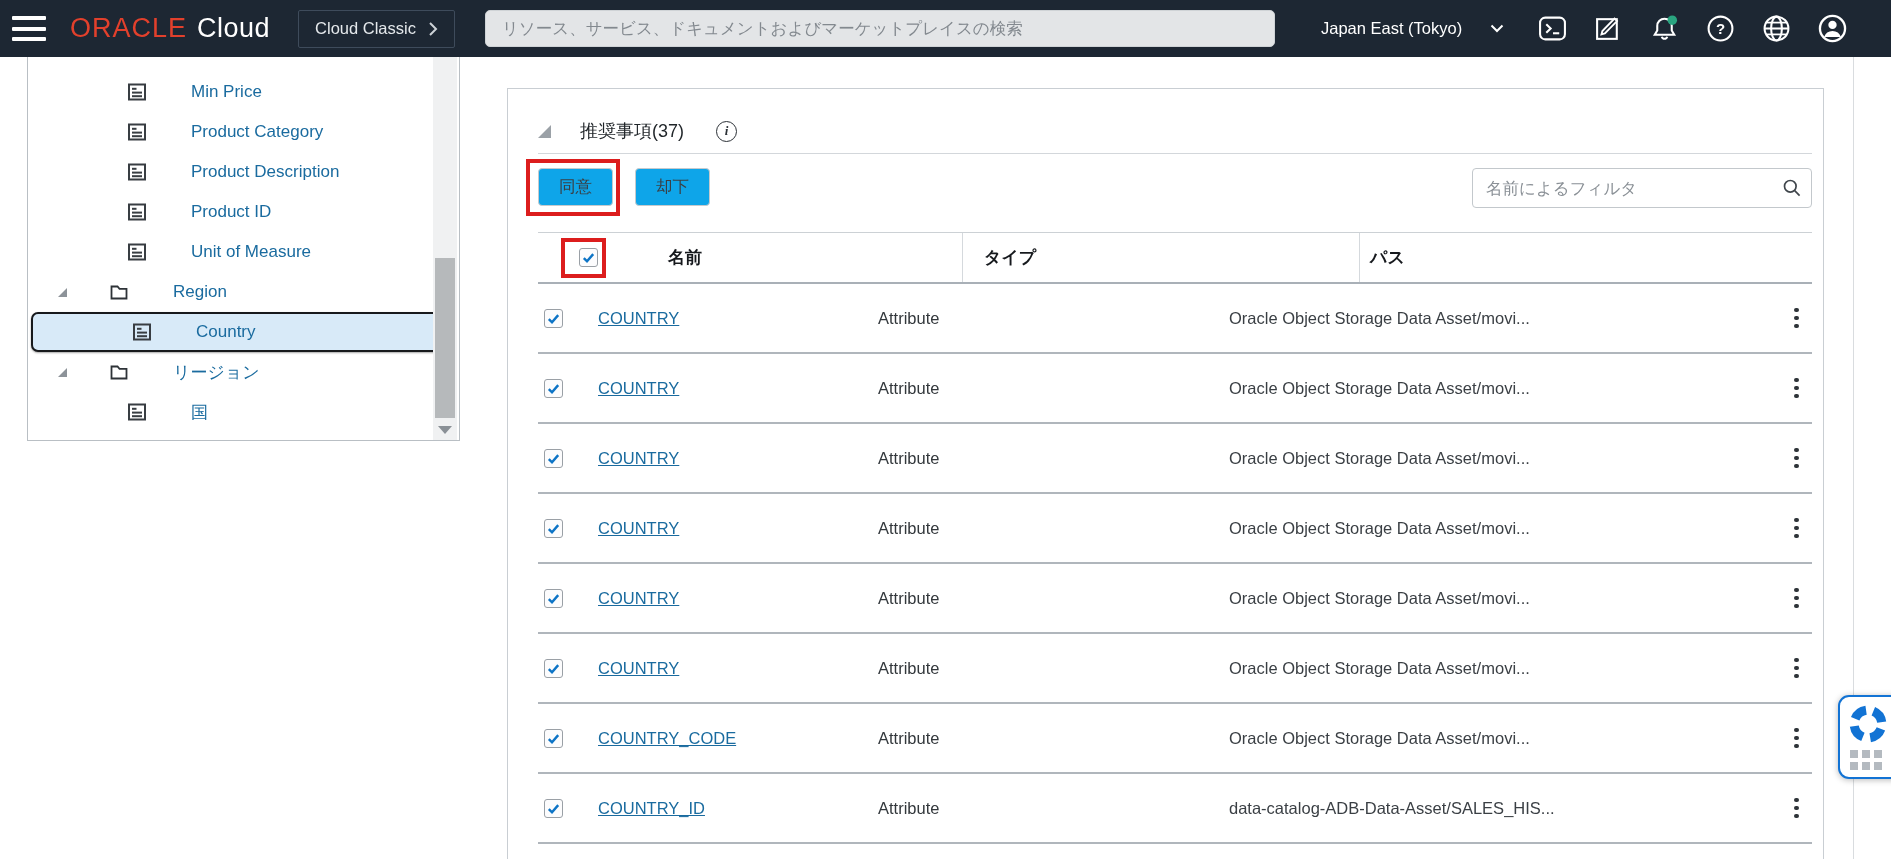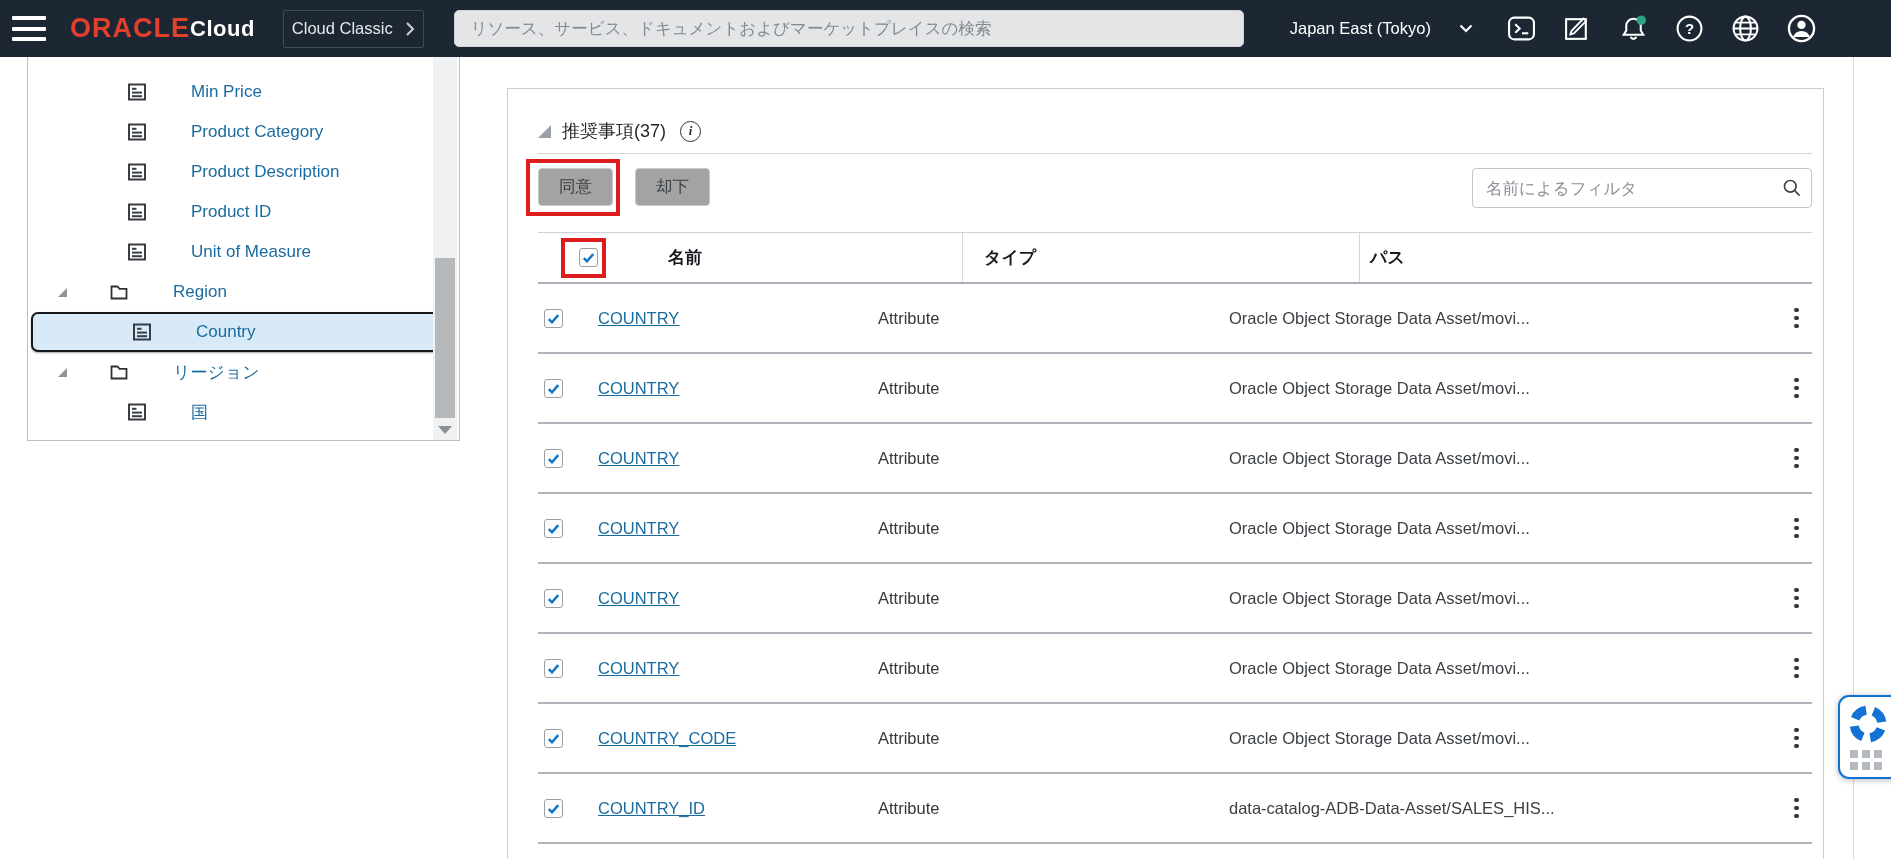--- a/index.html
+++ b/index.html
@@ -11,24 +11,24 @@
 
   
   .topbar {
     display: flex; align-items: center; height: 57px;
     background: #1d2733; padding-left: 12px;
   }
   .hamburger { width: 34px; height: 25px; display: flex; flex-direction: column;
     justify-content: space-between; margin-right: 24px; cursor: pointer; }
   .hamburger i { display: block; height: 4px; background: #fff; border-radius: 1px; }
   .brand { display: flex; align-items: center; margin-right: 28px; white-space: nowrap; }
-  .brand .oracle { color: #e2402c; font-size: 27px; font-weight: 700; letter-spacing: 1px; }
-  .brand .cloud { color: #fff; font-size: 22px; font-weight: 700; letter-spacing: .5px; }
+  .brand .oracle { color: #e2402c; font-size: 27px; font-weight: 400; letter-spacing: 1px; }
+  .brand .cloud { color: #fff; font-size: 27px; font-weight: 400; margin-left: 10px; letter-spacing: .5px; }
   .classic-btn { display: flex; align-items: center; gap: 12px; height: 38px;
-    border: 1px solid #3e4b5b; border-radius: 2px; padding: 0 8px; margin-right: 30px;
+    border: 1px solid #3e4b5b; border-radius: 2px; padding: 0 16px; margin-right: 30px;
     color: #e4e8eb; font-size: 16.5px; cursor: pointer; white-space: nowrap; background: transparent; }
   .global-search { flex: 1; min-width: 560px; max-width: 790px; height: 37px;
     background: #e3e5e7; border: 1px solid #cfd3d6; border-radius: 5px;
     padding: 0 16px; font-size: 16.5px; color: #333; margin-right: 40px;
     font-family: inherit; }
   .global-search::placeholder { color: #83898f; opacity: 1; }
   .region-btn { display: flex; align-items: center; gap: 28px; color: #fff;
     font-size: 16.5px; margin-right: 28px; cursor: pointer; white-space: nowrap; background: none; border: none; font-family: inherit; }
   .top-icons { display: flex; align-items: center; gap: 27px; }
   .tico { width: 29px; height: 29px; display: inline-flex; cursor: pointer; flex: none; }
@@ -53,34 +53,34 @@
     background: #b6b9bb; }
   .tree-scrollbar .down-arrow { position: absolute; left: 5px; bottom: 6px; width: 0; height: 0;
     border-left: 7px solid transparent; border-right: 7px solid transparent;
     border-top: 8px solid #8a9096; }
 
   
   .card {
     position: absolute; left: 507px; top: 88px; width: 1317px; height: 780px;
     background: #fff; border: 1px solid #c9ced3; border-bottom: none;
   }
-  .card-title-row { display: flex; align-items: center; gap: 11px;
+  .card-title-row { display: flex; align-items: center; gap: 29px;
     padding: 20px 11px 0 30px; height: 64px; }
   .title-tri { width: 0; height: 0; border-bottom: 13px solid #9ba1a7;
     border-left: 13px solid transparent; cursor: pointer; }
   .section-title { font-size: 18px; color: #1f2428; font-weight: 500; }
   .info-icon { width: 21px; height: 21px; border: 1.7px solid #2b3036; border-radius: 50%;
     display: inline-flex; align-items: center; justify-content: center;
     font-family: "Liberation Serif", serif; font-style: italic; font-weight: 700;
     font-size: 13px; color: #2b3036; cursor: pointer; margin-left: 3px; }
 
   .toolbar { margin: 0 11px 0 30px; border-top: 1px solid #d3d7db;
     padding: 14px 0 24px; display: flex; justify-content: space-between; align-items: flex-start; }
   .btn-group { display: flex; gap: 22px; }
-  .btn { height: 38px; padding: 0 20px; background: #a3a3a3; border: 1px solid #c6cacd;
+  .btn { height: 38px; padding: 0 20px; background: #0ea5e9; border: 1px solid #c6cacd;
     border-radius: 4px; font-size: 16.5px; color: #3a3f44; cursor: pointer; font-family: inherit; }
   .agree-wrap { position: relative; display: inline-block; }
   .agree-wrap::after { content: ""; position: absolute; left: -12px; top: -9px; right: -7px; bottom: -10px;
     border: 4px solid #dc1d1d; pointer-events: none; }
   .filter-wrap { position: relative; border-radius: 16px; }
   .filter-input { width: 340px; height: 40px; border: 1px solid #c3c8cc; border-radius: 4px;
     padding: 0 40px 0 13px; font-size: 16.5px; color: #333; font-family: inherit; }
   .filter-input::placeholder { color: #8a9096; opacity: 1; }
   .filter-wrap .mag { position: absolute; right: 10px; top: 10px; cursor: pointer; display: inline-flex; }
 

